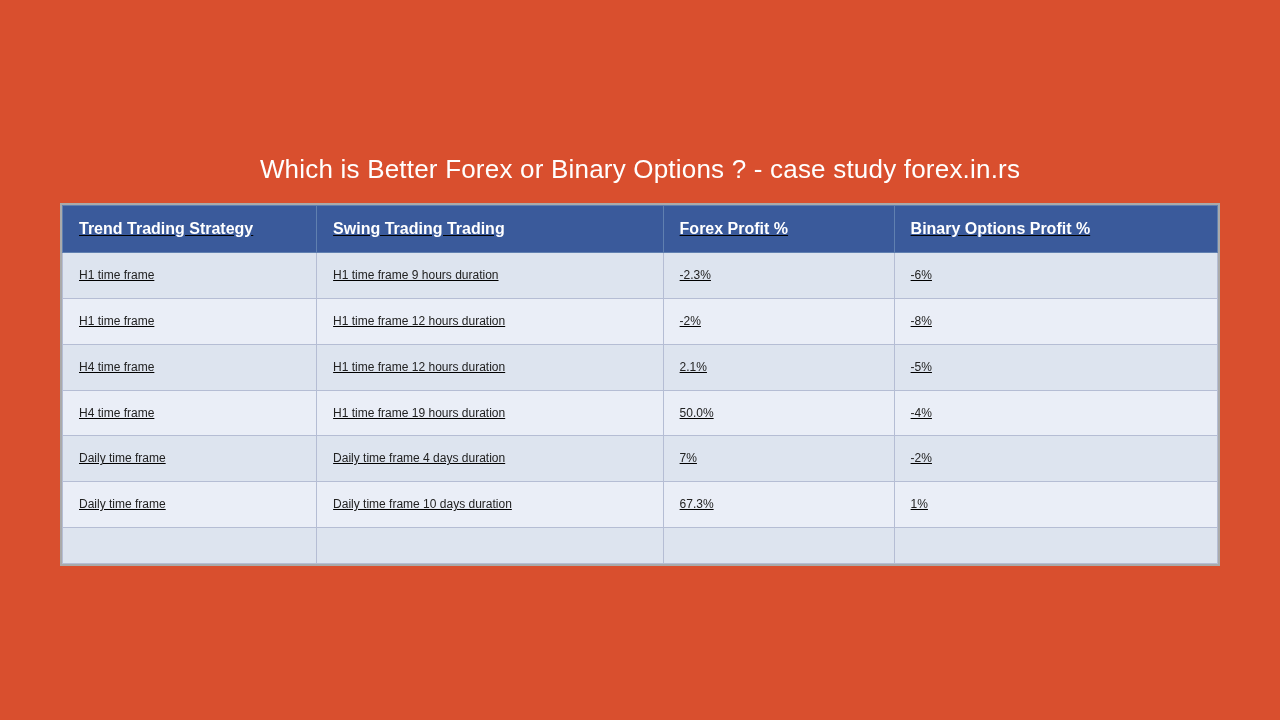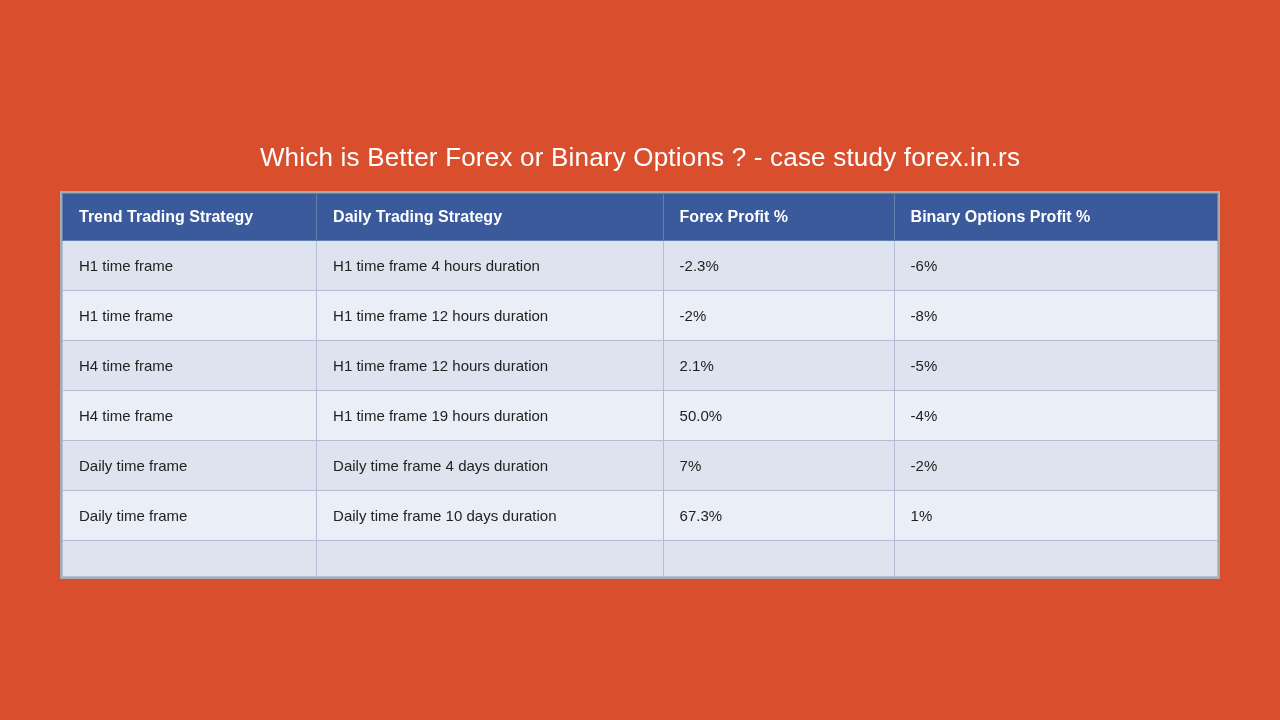--- a/index.html
+++ b/index.html
@@ -27,20 +27,21 @@
 
     .table-wrapper {
       width: 1160px;
       background: #fff;
       border: 2px solid #aaa;
     }
 
     table {
       width: 100%;
       border-collapse: collapse;
+      text-decoration: underline;
     }
 
     thead tr th {
       background-color: #3a5a9b;
       color: #ffffff;
       font-size: 16px;
       font-weight: 700;
       padding: 14px 16px;
       text-align: left;
       border: 1px solid #6080b0;
@@ -49,21 +50,21 @@
 
     tbody tr:nth-child(odd) {
       background-color: #dde4ef;
     }
     tbody tr:nth-child(even) {
       background-color: #eaeef7;
     }
 
     tbody tr td {
       padding: 14px 16px;
-      font-size: 15px;
+      font-size: 12px;
       color: #222;
       border: 1px solid #b5bdd4;
       vertical-align: middle;
       line-height: 1.4;
     }
 
     
     tbody tr.empty-row td {
       height: 36px;
     }
@@ -82,29 +83,29 @@
   <table>
     <colgroup>
       <col class="col1">
       <col class="col2">
       <col class="col3">
       <col class="col4">
     </colgroup>
     <thead>
       <tr>
         <th>Trend Trading Strategy</th>
-        <th>Daily Trading Strategy</th>
+        <th>Swing Trading Trading</th>
         <th>Forex Profit %</th>
         <th>Binary Options Profit %</th>
       </tr>
     </thead>
     <tbody id="table-body">
     <tr>
           <td>H1 time frame</td>
-          <td>H1 time frame 4 hours duration</td>
+          <td>H1 time frame 9 hours duration</td>
           <td>-2.3%</td>
           <td>-6%</td>
         </tr>
         <tr>
           <td>H1 time frame</td>
           <td>H1 time frame 12 hours duration</td>
           <td>-2%</td>
           <td>-8%</td>
         </tr>
         <tr>

